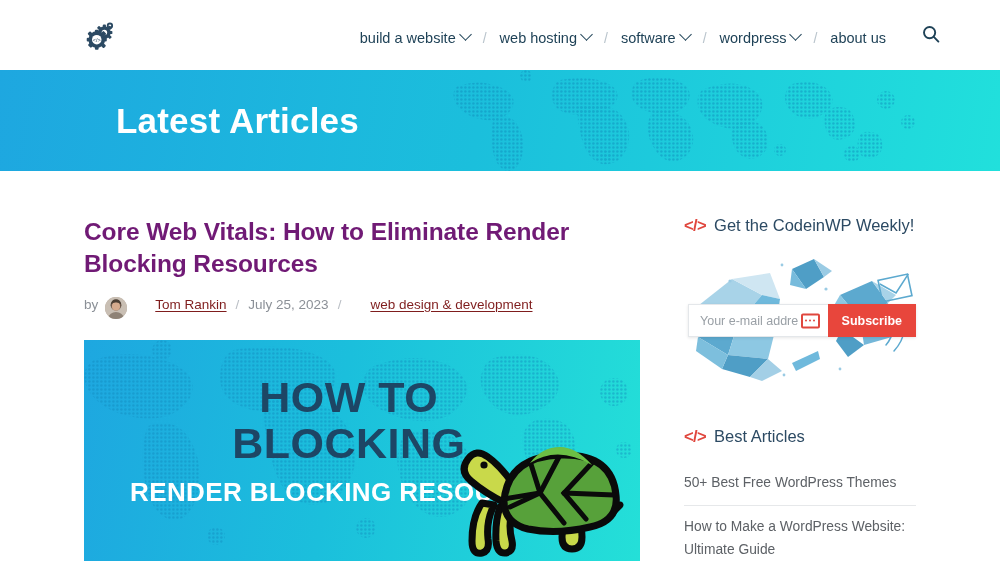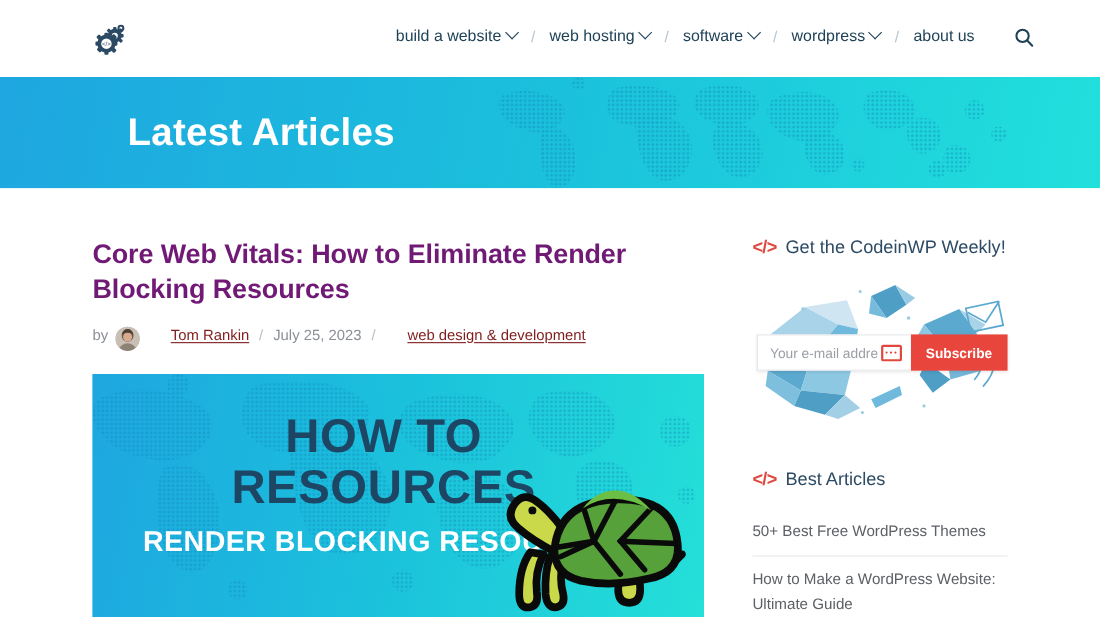--- a/index.html
+++ b/index.html
@@ -30,21 +30,21 @@
   .brand-mark { width: 34px; height: 34px; display: block; }
   .brand-name {
     font-family: "Liberation Serif", serif;
     font-size: 23px;
     color: #2c4a63;
     letter-spacing: -0.1px;
   }
 
   .main-nav {
     display: flex;
-    align-items: flex-start;
+    align-items: flex-end;
     margin-left: auto;
     margin-right: 0;
     gap: 0;
   }
   .nav-item {
     display: inline-flex;
     align-items: center;
     gap: 5px;
     font-size: 14.5px;
     color: #1f4257;
@@ -438,21 +438,21 @@
             <circle cx="426" cy="176" r="12"></circle>
             <circle cx="282" cy="188" r="10"></circle>
             <circle cx="132" cy="196" r="9"></circle>
             <circle cx="78" cy="10" r="10"></circle>
             <circle cx="540" cy="110" r="8"></circle>
           </g>
         </svg>
 
         <div class="fi-text">
           <span class="fi-line1">HOW TO</span>
-          <span class="fi-line2">RESOURCES</span>
+          <span class="fi-line2">BLOCKING</span>
           <span class="fi-line3">RENDER BLOCKING RESOURCES</span>
         </div>
 
         <span class="fi-turtle">
           <svg width="172" height="142" viewBox="0 0 172 142" aria-hidden="true">
             <g stroke="#0a0a0a" stroke-width="7" stroke-linejoin="round" stroke-linecap="round">
 
               <path d="M140,78 l22,-4 l-14,14 Z" fill="#c9d94a"></path>
 
               <path d="M112,84 q12,4 12,22 q0,12 -10,12 q-10,0 -10,-12 q0,-14 8,-22 Z" fill="#c9d94a"></path>

